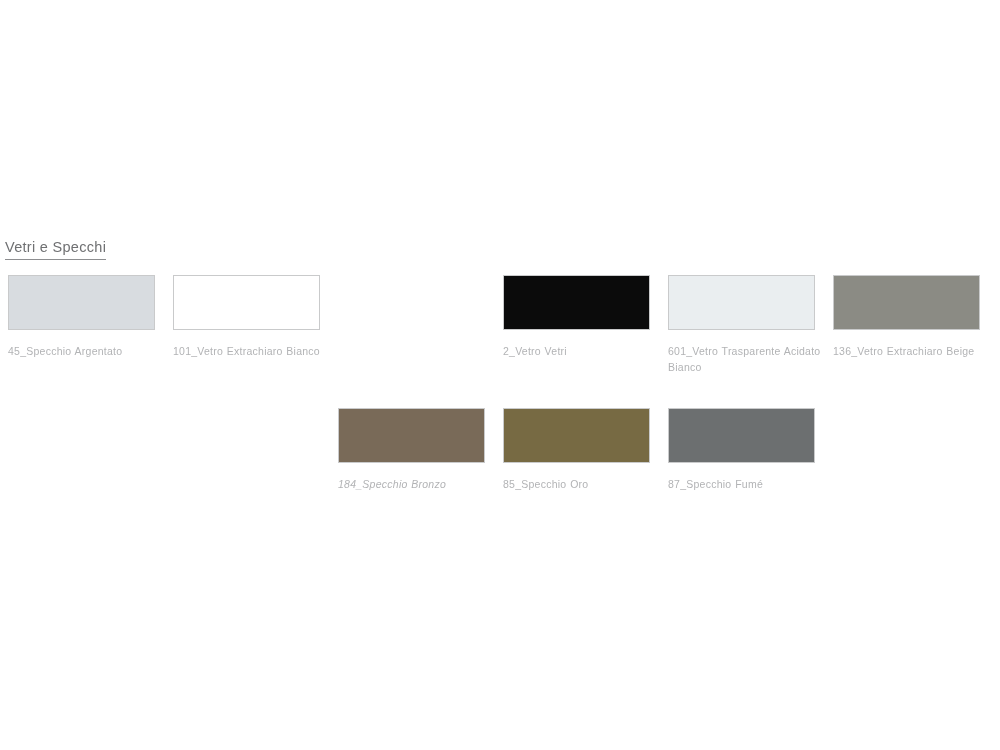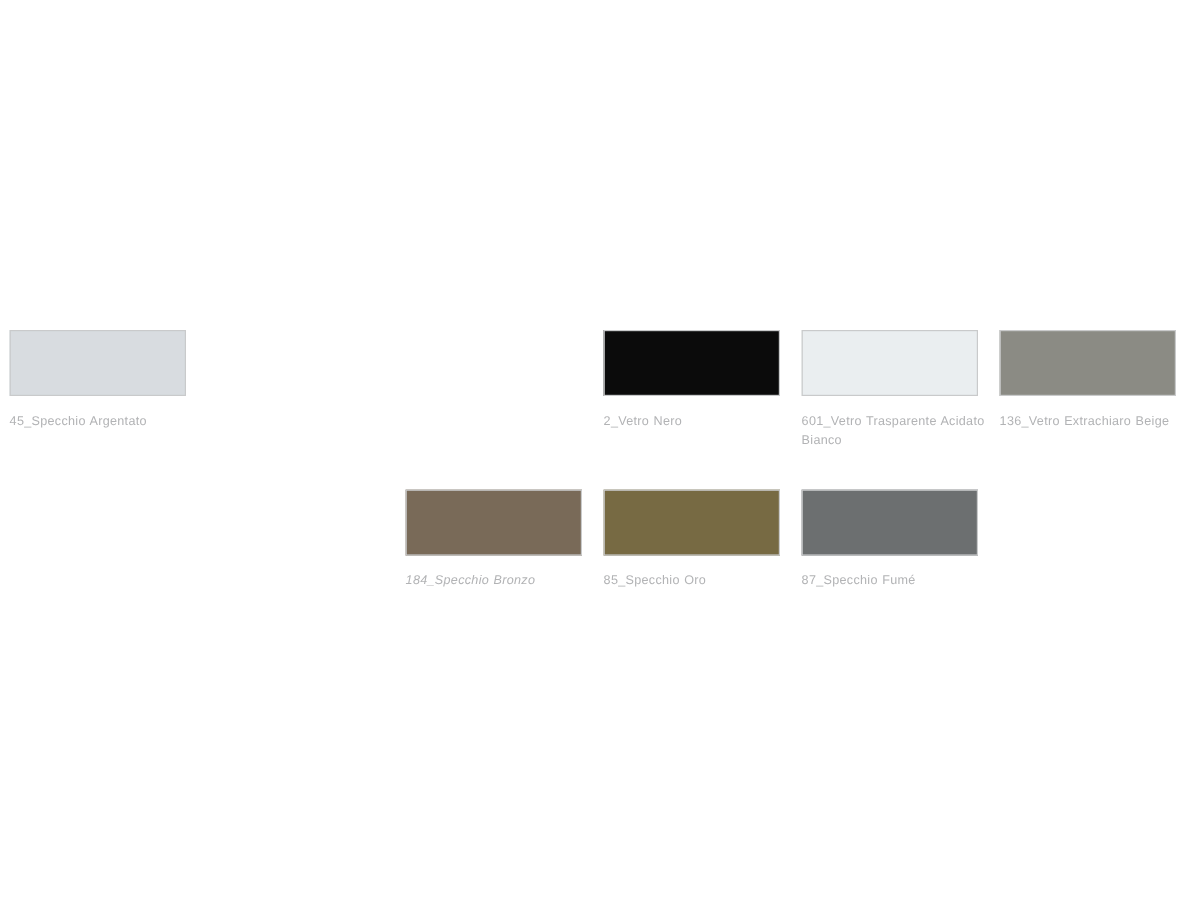--- a/index.html
+++ b/index.html
@@ -78,30 +78,37 @@
     color: #b2b3b5;
     width: 160px;
     word-spacing: 0.5px;
   }
 </style>
 </head>
 <body>
 
 <div class="sheet">
 
+  <div class="section">
+    <div class="section-title">Vetri e Specchi</div>
+  </div>
 
   <div class="swatch-rows">
     <div class="swatch-row">
         <div class="swatch-cell" style="left: 0px;">
           <div class="chip" style="background: rgb(216, 220, 224);"></div>
           <div class="chip-label">45_Specchio Argentato</div>
         </div>
+        <div class="swatch-cell" style="left: 165px;">
+          <div class="chip" style="background: rgb(255, 255, 255);"></div>
+          <div class="chip-label">101_Vetro Extrachiaro Bianco</div>
+        </div>
         <div class="swatch-cell" style="left: 495px;">
           <div class="chip" style="background: rgb(11, 11, 11);"></div>
-          <div class="chip-label">2_Vetro Nero</div>
+          <div class="chip-label">2_Vetro Vetri</div>
         </div>
         <div class="swatch-cell" style="left: 660px;">
           <div class="chip" style="background: rgb(234, 238, 240);"></div>
           <div class="chip-label">601_Vetro Trasparente Acidato Bianco</div>
         </div>
         <div class="swatch-cell" style="left: 825px;">
           <div class="chip" style="background: rgb(139, 139, 132);"></div>
           <div class="chip-label">136_Vetro Extrachiaro Beige</div>
         </div>
       </div>

